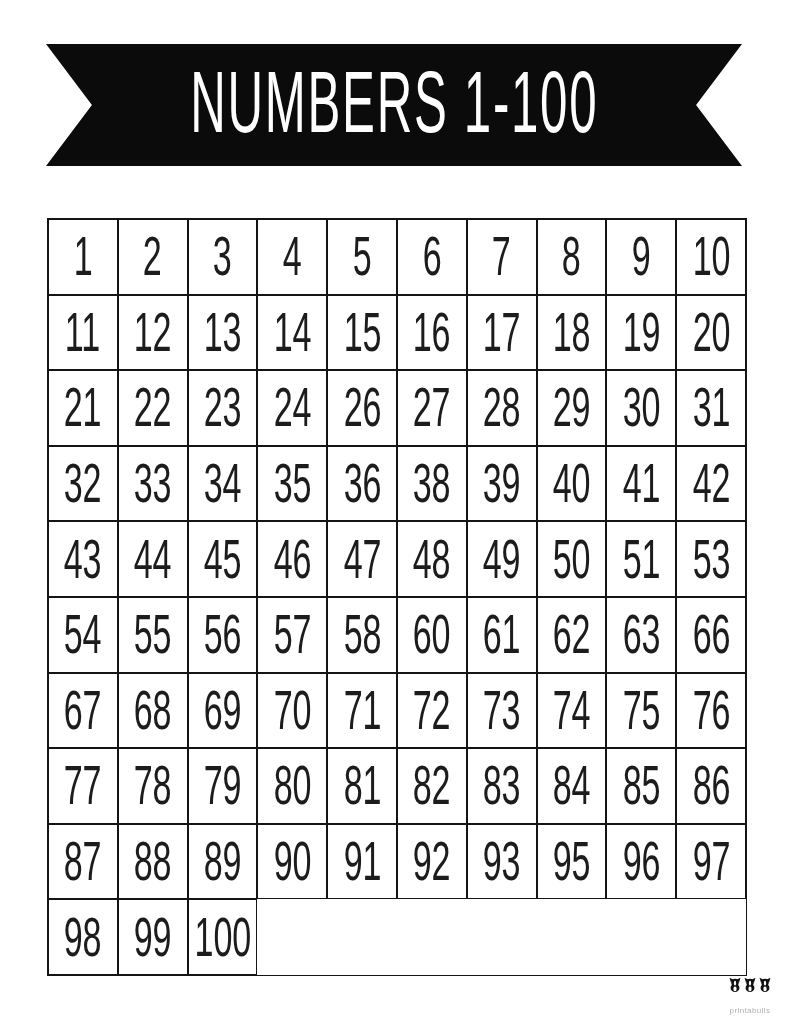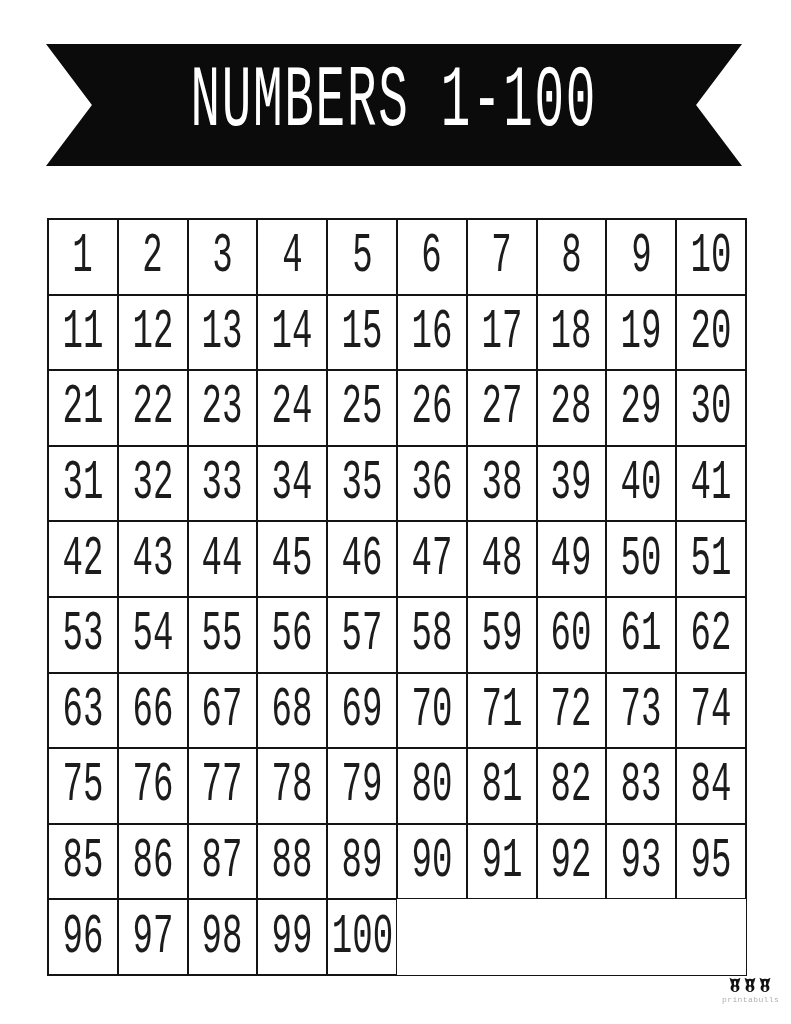--- a/index.html
+++ b/index.html
@@ -7,21 +7,21 @@
     padding: 0;
     background: #e8e8e8;
   }
   .page {
     position: relative;
     width: 791px;
     height: 1024px;
     margin: 0 auto;
     background: var(--page-bg, #ffffff);
     overflow: hidden;
-    font-family: Liberation Mono, monospace;
+    font-family: Liberation Sans, sans-serif;
   }
 
   
   .banner {
     position: absolute;
     left: 46px;
     top: 44px;
     width: 696px;
     height: 122px;
     background: var(--banner-bg, #0b0b0b);
@@ -89,21 +89,21 @@
     justify-content: center;
     gap: 1px;
     height: 15px;
   }
   .brand-name {
     display: block;
     font-size: 8px;
     letter-spacing: 0.4px;
     color: var(--brand-text, #b0b0b0);
     line-height: 1.1;
-    margin-top: 4px;
+    margin-top: 15px;
   }
 </style>
 </head>
 <body>
 
 <div class="page" style="--page-bg: #ffffff; --banner-bg: #0b0b0b; --banner-text: #ffffff; --grid-line: #141414; --number-text: #1c1c1c; --brand-text: #b0b0b0;">
 
   <div class="banner">
     <span class="banner-title">NUMBERS 1-100</span>
   </div>
@@ -175,23 +175,20 @@
       <div class="cell">
         <span class="num">22</span>
       </div>
       <div class="cell">
         <span class="num">23</span>
       </div>
       <div class="cell">
         <span class="num">24</span>
       </div>
       <div class="cell">
-        <span class="num">25</span>
-      </div>
-      <div class="cell">
         <span class="num">26</span>
       </div>
       <div class="cell">
         <span class="num">27</span>
       </div>
       <div class="cell">
         <span class="num">28</span>
       </div>
       <div class="cell">
         <span class="num">29</span>
@@ -269,23 +266,20 @@
         <span class="num">55</span>
       </div>
       <div class="cell">
         <span class="num">56</span>
       </div>
       <div class="cell">
         <span class="num">57</span>
       </div>
       <div class="cell">
         <span class="num">58</span>
-      </div>
-      <div class="cell">
-        <span class="num">59</span>
       </div>
       <div class="cell">
         <span class="num">60</span>
       </div>
       <div class="cell">
         <span class="num">61</span>
       </div>
       <div class="cell">
         <span class="num">62</span>
       </div>

